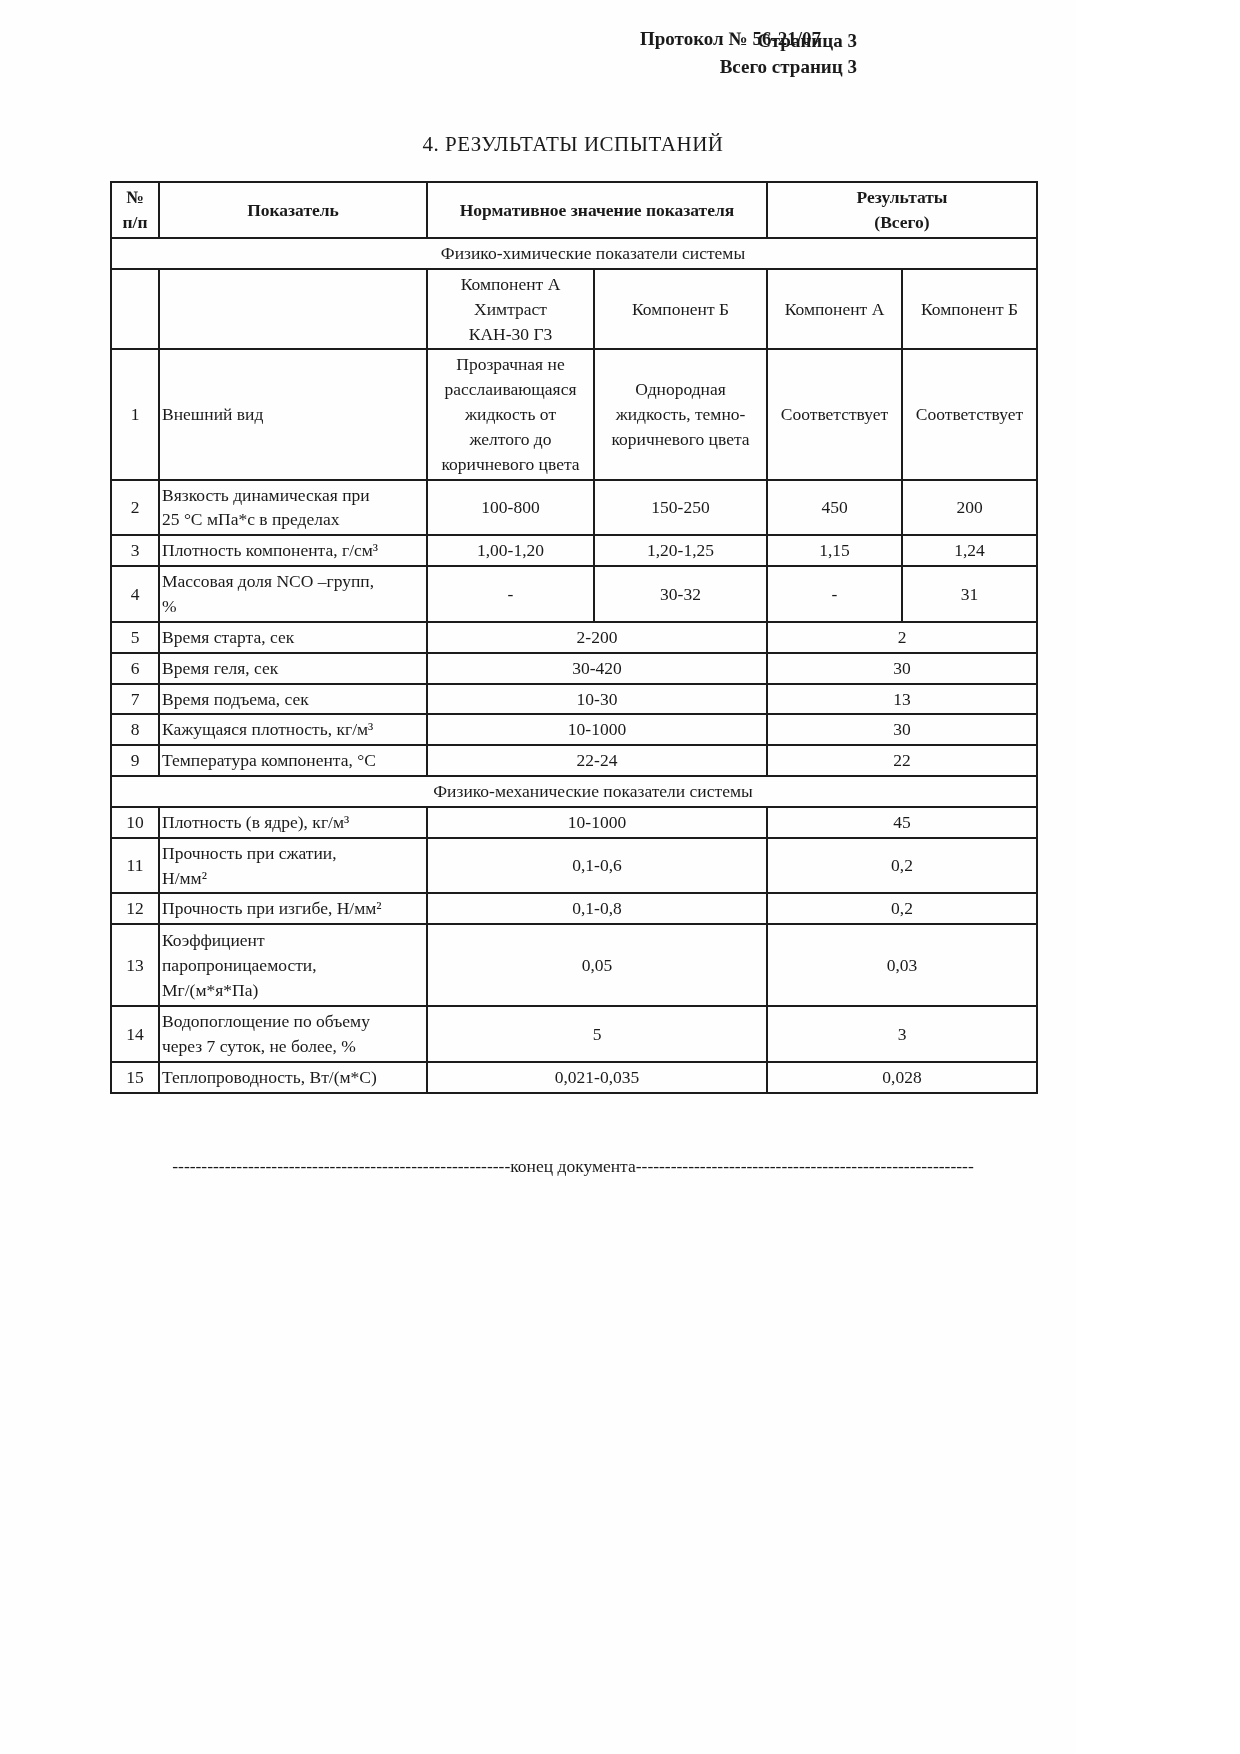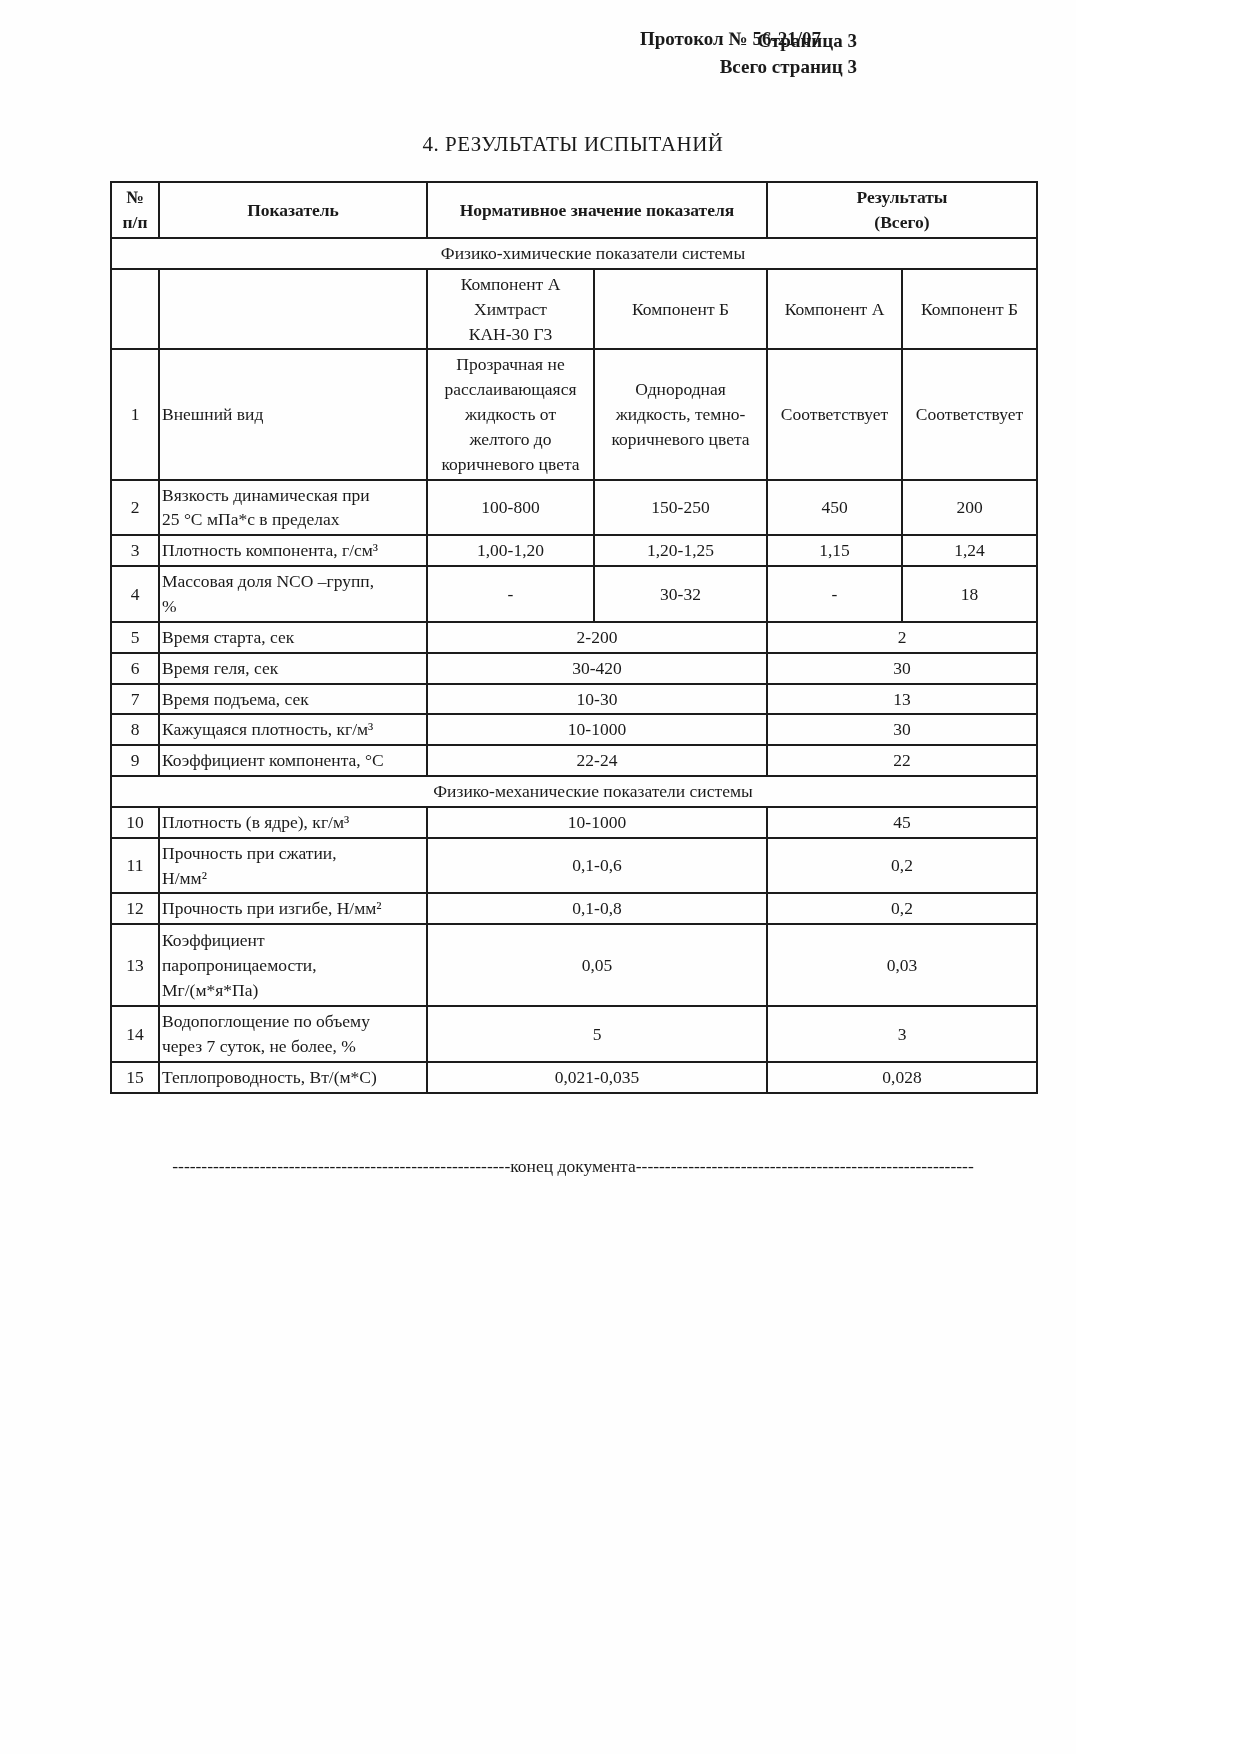--- a/index.html
+++ b/index.html
@@ -156,21 +156,21 @@
       <td>1,24</td>
     </tr>
 
     <tr class="r-med">
       <td>4</td>
       <td class="name">Массовая доля NCO –групп,
 %</td>
       <td>-</td>
       <td>30-32</td>
       <td>-</td>
-      <td>18</td>
+      <td>31</td>
     </tr>
 
 
     <tr class="r-sm">
       <td>5</td>
       <td class="name">Время старта, сек</td>
       <td colspan="2">2-200</td>
       <td colspan="2">2</td>
     </tr>
     <tr class="r-sm">
@@ -186,21 +186,21 @@
       <td colspan="2">13</td>
     </tr>
     <tr class="r-sm">
       <td>8</td>
       <td class="name">Кажущаяся плотность, кг/м³</td>
       <td colspan="2">10-1000</td>
       <td colspan="2">30</td>
     </tr>
     <tr class="r-sm">
       <td>9</td>
-      <td class="name">Коэффициент компонента, °С</td>
+      <td class="name">Температура компонента, °С</td>
       <td colspan="2">22-24</td>
       <td colspan="2">22</td>
     </tr>
 
     <tr class="section">
       <td colspan="6">Физико-механические показатели системы</td>
     </tr>
 
     <tr class="r-sm">
       <td>10</td>

